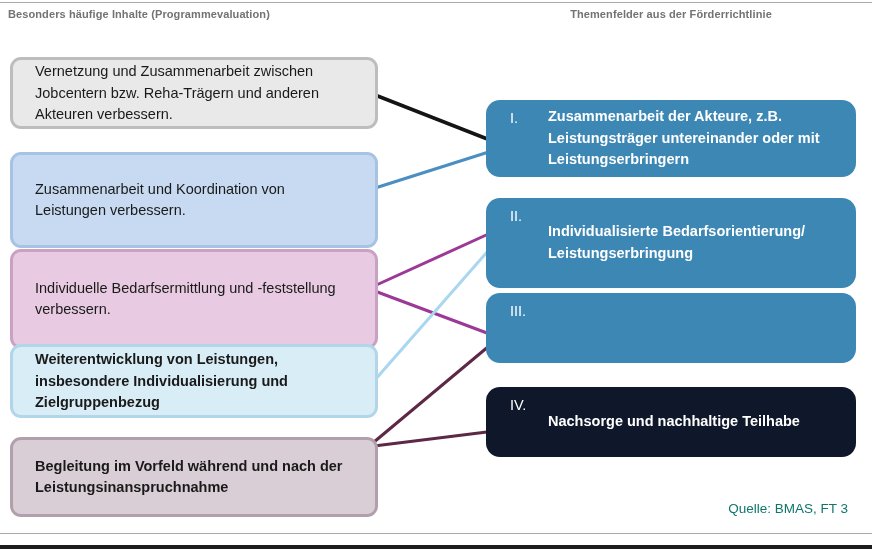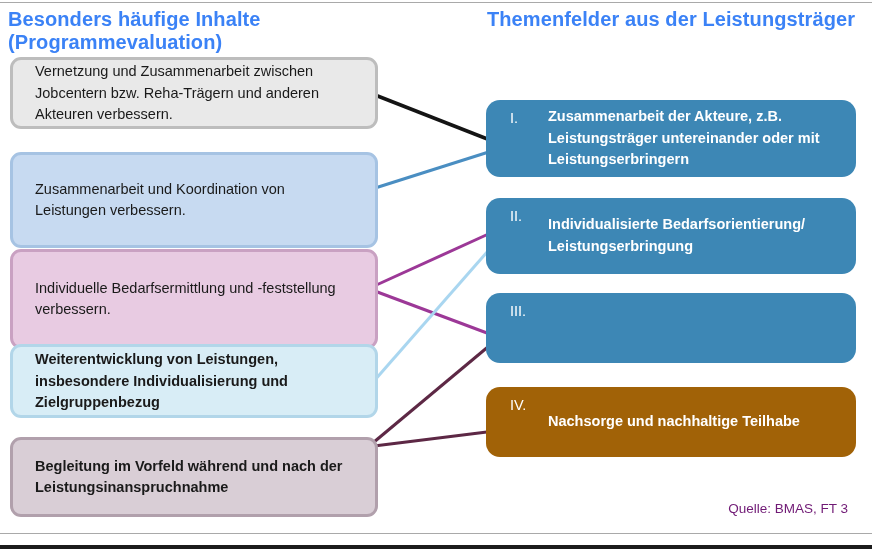--- a/index.html
+++ b/index.html
@@ -10,21 +10,21 @@
     font-family:"Liberation Sans", sans-serif;
     color:#1a1a1a;
     overflow:hidden;
   }
   .rule{position:absolute;left:0;width:872px;background:#a9a9a9;height:1px;}
   .rule.top{top:2px;}
   .rule.bottom-thin{top:533px;}
   .rule.bottom-thick{top:545px;height:4px;background:#1c1c1c;}
   .col-header{
     position:absolute;top:8px;
-    font-size:20px;font-weight:bold;color:#3b82f6;
+    font-size:11px;font-weight:bold;color:#737373;
     letter-spacing:0.1px;
   }
   .col-header.left{left:8px;width:420px;}
   .col-header.right{left:486px;width:370px;text-align:center;}
   svg.lines{position:absolute;left:0;top:0;width:872px;height:549px;}
   .lbox{
     position:absolute;left:10px;width:368px;
     box-sizing:border-box;
     border:3px solid #701a75;
     border-radius:11px;
@@ -37,42 +37,42 @@
     box-sizing:border-box;
     border-radius:14px;
     display:flex;align-items:center;
     padding:8px 14px 8px 24px;
     color:#ffffff;font-size:14.5px;line-height:1.5;
   }
   .rbox .numeral{flex:0 0 38px;align-self:flex-start;}
   .rbox .rtext{flex:1;font-weight:bold;}
   .source-note{
     position:absolute;left:486px;top:501px;width:362px;
-    text-align:right;font-size:13.5px;color:#701a75;
+    text-align:right;font-size:13.5px;color:#0f766e;
   }
   
   .lbox.b0{top:57px;height:72px;}
   .lbox.b1{top:152px;height:96px;}
   .lbox.b2{top:249px;height:100px;}
   .lbox.b3{top:344px;height:74px;}
   .lbox.b4{top:437px;height:80px;font-weight:bold;}
   .rbox.r0{top:100px;height:77px;}
-  .rbox.r1{top:198px;height:76px;}
+  .rbox.r1{top:198px;height:90px;}
   .rbox.r2{top:293px;height:70px;justify-content:space-between;}
   .rbox.r3{top:387px;height:70px;}
 </style>
 </head>
 <body>
 
 <div class="figure">
 
   <div class="rule top"></div>
 
   <div class="col-header left">Besonders häufige Inhalte (Programmevaluation)</div>
-  <div class="col-header right">Themenfelder aus der Leistungsträger</div>
+  <div class="col-header right">Themenfelder aus der Förderrichtlinie</div>
 
   <svg class="lines" viewBox="0 0 872 549" xmlns="http://www.w3.org/2000/svg">
       <line x1="370" y1="93" x2="495" y2="142" stroke="#141414" stroke-width="3.5"></line>
       <line x1="372" y1="189" x2="495" y2="150" stroke="#4a8ec2" stroke-width="3"></line>
       <line x1="372" y1="287" x2="495" y2="231" stroke="#9c3897" stroke-width="3"></line>
       <line x1="372" y1="290" x2="495" y2="336" stroke="#9c3897" stroke-width="3"></line>
       <line x1="374" y1="381" x2="495" y2="243" stroke="#a9d6f0" stroke-width="3"></line>
       <line x1="374" y1="442" x2="495" y2="341" stroke="#5d2845" stroke-width="3"></line>
       <line x1="374" y1="446" x2="495" y2="431" stroke="#5d2845" stroke-width="3"></line>
     </svg>
@@ -97,21 +97,21 @@
     <span class="numeral">I.</span>
     <span class="rtext">Zusammenarbeit der Akteure, z.B. Leistungsträger untereinander oder mit Leistungserbringern</span>
   </div>
   <div class="rbox r1" style="background-color: rgb(61, 135, 181);">
     <span class="numeral">II.</span>
     <span class="rtext">Individualisierte Bedarfsorientierung/ Leistungserbringung</span>
   </div>
   <div class="rbox r2" style="background-color: rgb(61, 135, 181);">
     <span class="numeral">III.</span>
   </div>
-  <div class="rbox r3" style="background-color: #a16207;">
+  <div class="rbox r3" style="background-color: #0f172a;">
     <span class="numeral">IV.</span>
     <span class="rtext">Nachsorge und nachhaltige Teilhabe</span>
   </div>
 
   <div class="source-note">Quelle: BMAS, FT 3</div>
 
   <div class="rule bottom-thin"></div>
   <div class="rule bottom-thick"></div>
 
 </div>

